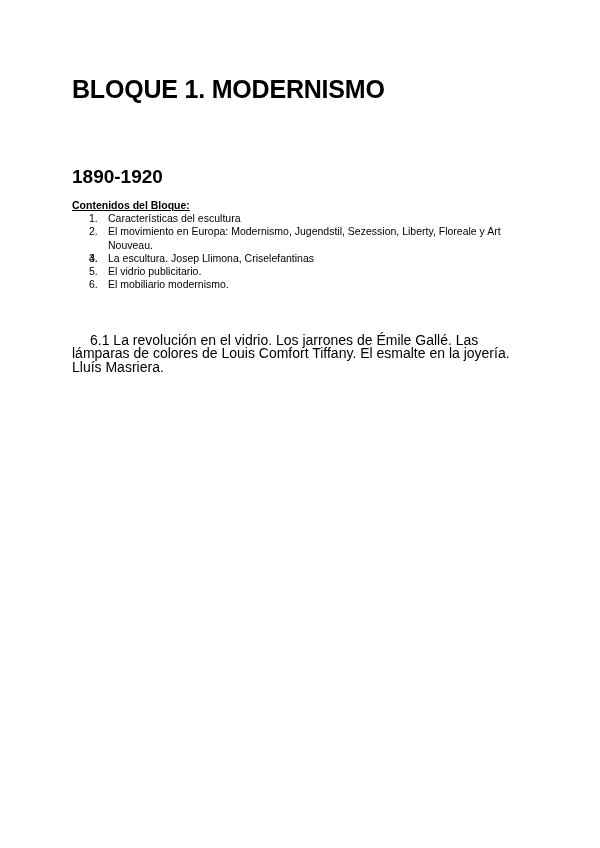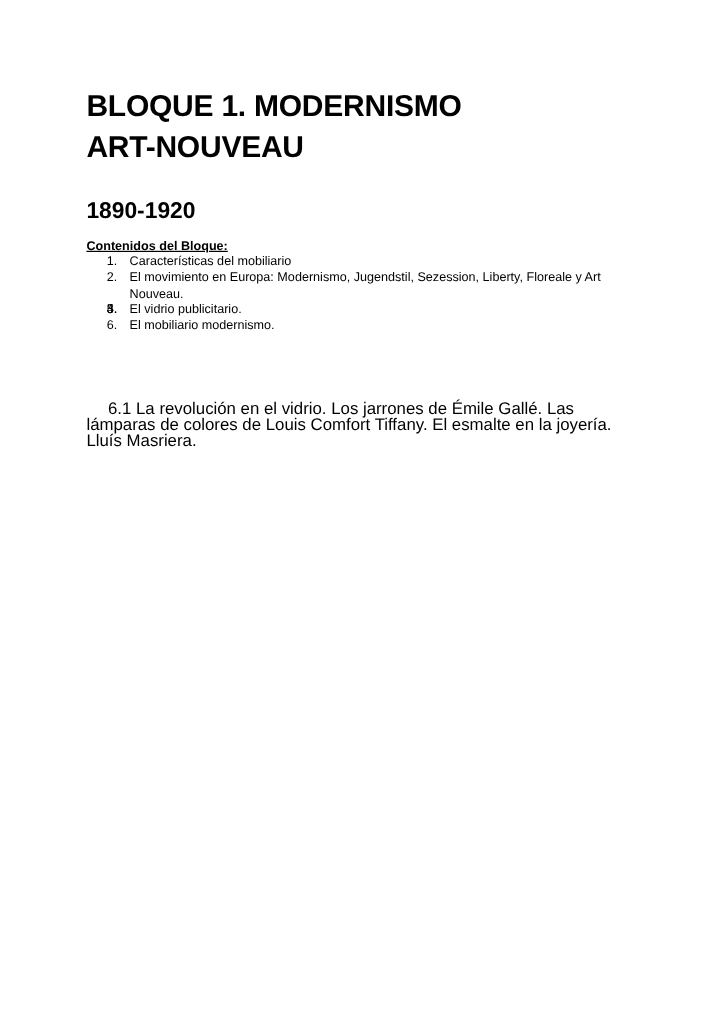--- a/index.html
+++ b/index.html
@@ -81,41 +81,41 @@
       text-indent: 18px;
       margin: 0;
     }
   </style>
 </head>
 <body>
 
 <div class="page">
   <h1 class="title">
     <span>BLOQUE 1. MODERNISMO</span><br>
-    <span>ART-NOUVEAU</span>
   </h1>
 
   <h2 class="dates">1890-1920</h2>
 
   <div class="contents-heading">Contenidos del Bloque:</div>
 
   <ol class="contents-list">
     <li>
       <span class="num">1.</span>
-      <span>Características del mobiliario</span>
+      <span>Características del escultura</span>
     </li>
     <li>
       <span class="num">2.</span>
       <span>El movimiento en Europa: Modernismo, Jugendstil, Sezession, Liberty, Floreale y Art Nouveau.</span>
     </li>
     <li>
       <span class="num">3.</span>
     </li>
     <li>
       <span class="num">4.</span>
+      <span>La escultura. Josep Llimona, Criselefantinas</span>
     </li>
     <li>
       <span class="num">5.</span>
       <span>El vidrio publicitario.</span>
     </li>
     <li>
       <span class="num">6.</span>
       <span>El mobiliario modernismo.</span>
     </li>
   </ol>

